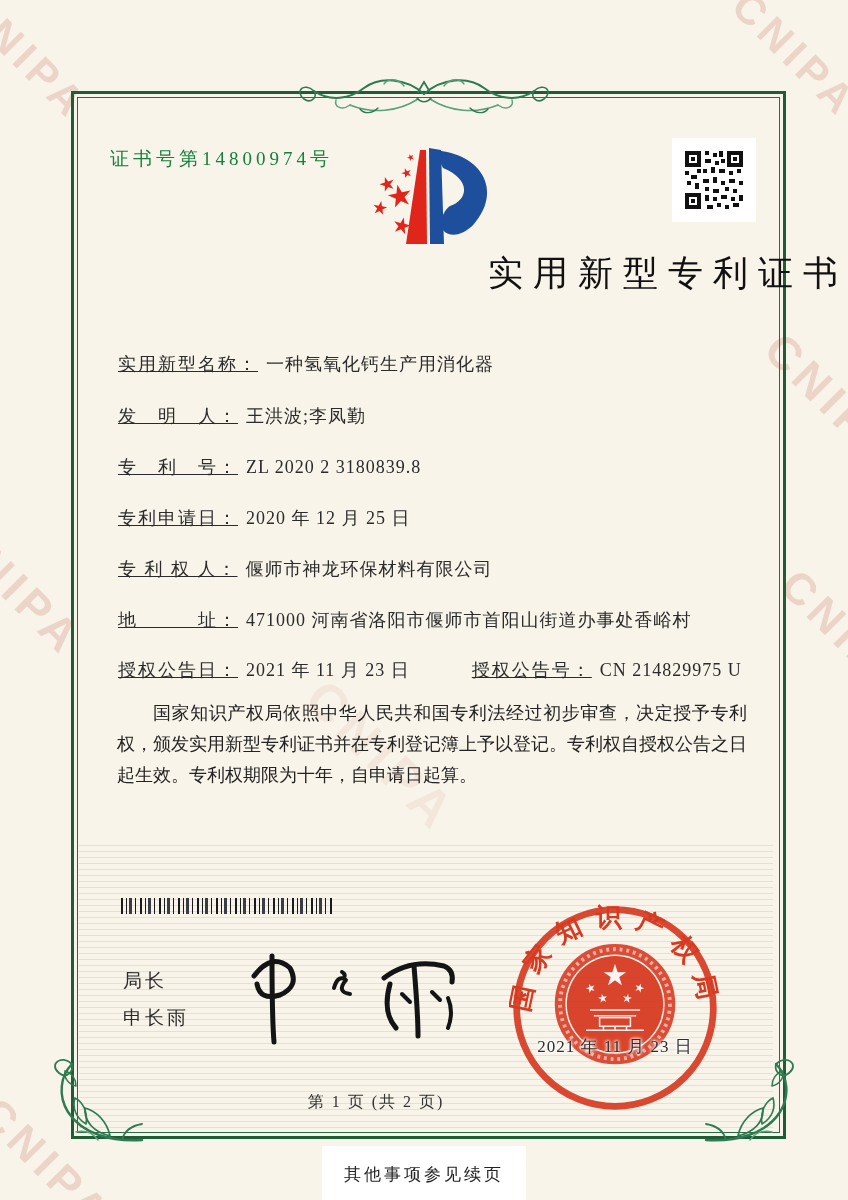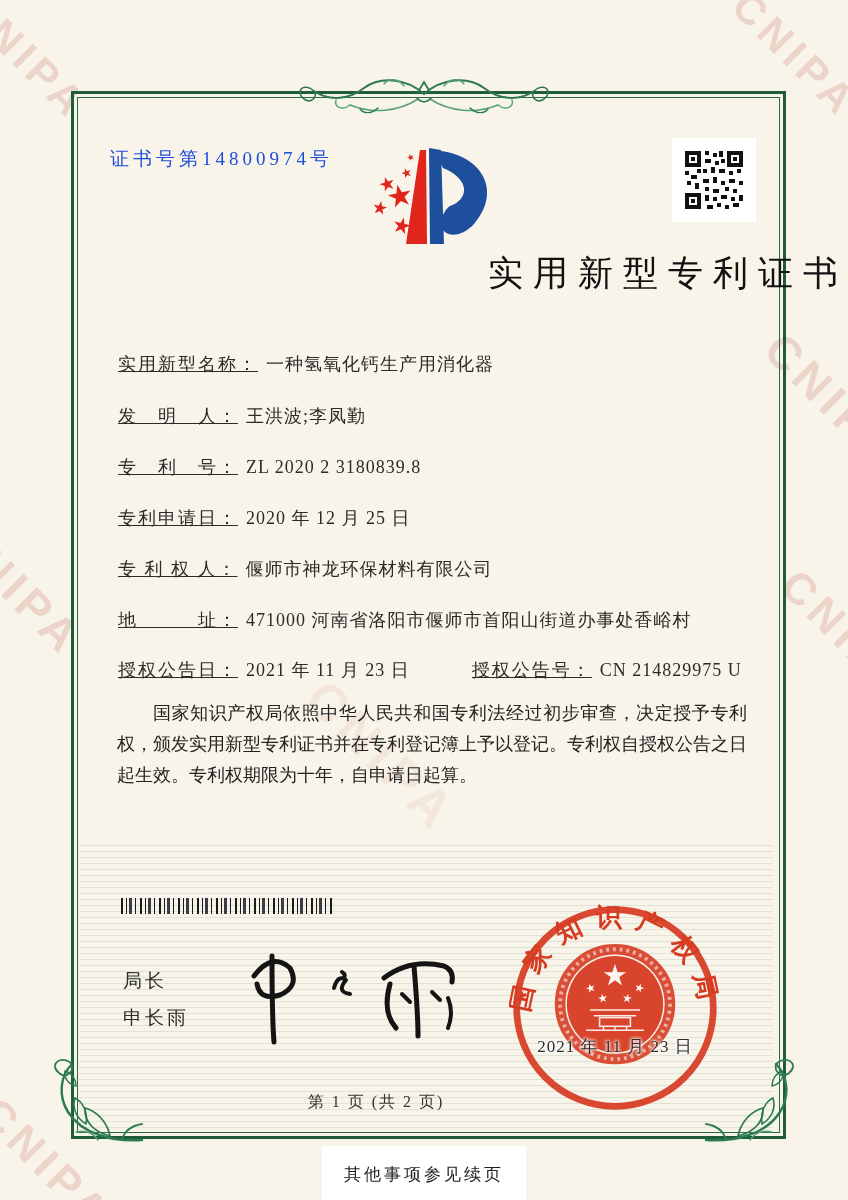--- a/index.html
+++ b/index.html
@@ -35,21 +35,21 @@
   }
   
   .guilloche{
     position:absolute;left:79px;top:845px;width:694px;height:284px;z-index:0;
     background:repeating-linear-gradient(180deg,
       rgba(128,168,140,0.22) 0 1px, rgba(128,168,140,0.0) 1px 6px);
   }
   
   .cert-no{
     position:absolute;left:110px;top:146px;font-size:19px;
-    letter-spacing:4px;z-index:3;color:#1d4ed8;
+    letter-spacing:4px;z-index:3;color:#15803d;
   }
   .logo{position:absolute;left:346px;top:140px;width:164px;height:116px;z-index:3;}
   .qr-box{
     position:absolute;left:672px;top:138px;width:84px;height:84px;
     background:#ffffff;z-index:3;display:flex;align-items:center;justify-content:center;
   }
   .doc-title{
     position:absolute;left:0;top:250px;width:848px;text-align:right;
     font-size:35px;font-weight:normal;letter-spacing:10px;color:#111;z-index:3;
   }

